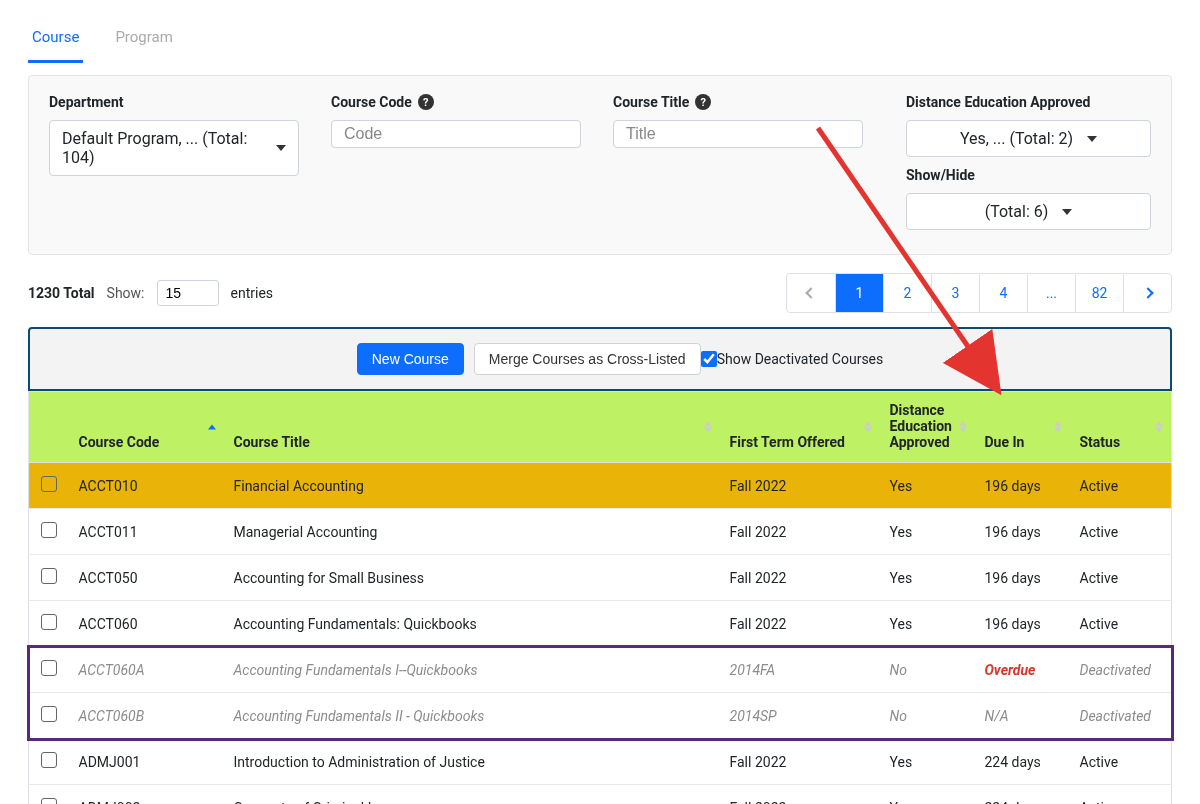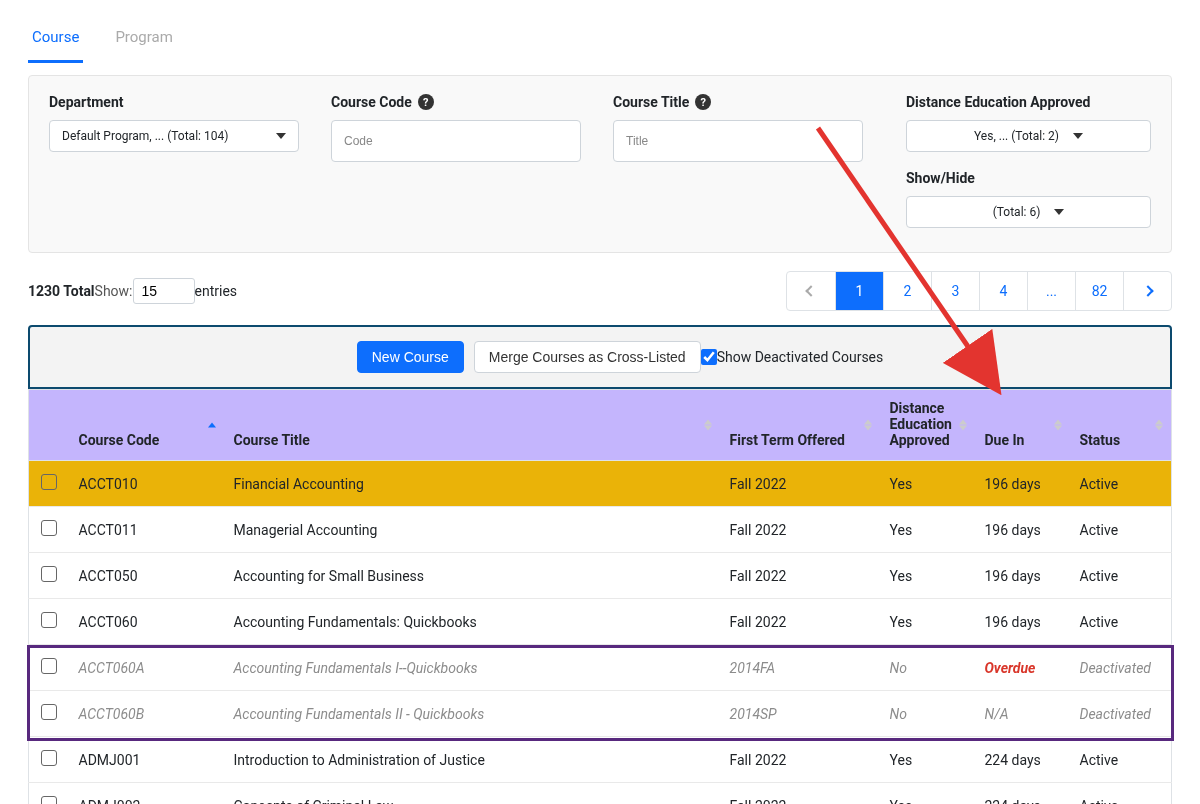--- a/index.html
+++ b/index.html
@@ -10,29 +10,29 @@
   .tab.active { color: #0d6efd; border-bottom: 3px solid #0d6efd; }
 
   .filter-panel { background: #f9f9f9; border: 1px solid #e4e4e4; border-radius: 4px; padding: 18px 20px 24px; margin-bottom: 18px; display: flex; gap: 32px; flex-wrap: wrap; }
   .filter-group { display: flex; flex-direction: column; flex: 0 0 auto; }
   .filter-group.dept { width: 250px; }
   .filter-group.code { width: 250px; }
   .filter-group.title { width: 250px; }
   .filter-group.right { width: 245px; margin-left: auto; }
   .filter-label { font-weight: 700; font-size: 14px; margin-bottom: 10px; display: flex; align-items: center; gap: 6px; }
   .help-circle { display:inline-flex; align-items:center; justify-content:center; width:16px; height:16px; border-radius:50%; background:#333; color:#fff; font-size:11px; font-weight:700; }
-  .dropdown-btn { background: #fff; border: 1px solid #ced4da; border-radius: 4px; padding: 8px 12px; display:flex; align-items:center; justify-content: space-between; cursor: pointer; font-size:12px; width:100%; }
+  .dropdown-btn { background: #fff; border: 1px solid #ced4da; border-radius: 4px; padding: 8px 12px; display:flex; align-items:center; justify-content: space-between; cursor: pointer; font-size:16px; width:100%; }
   .dropdown-btn.center { justify-content:center; gap:14px; }
   .caret-down { width:0; height:0; border-left:5px solid transparent; border-right:5px solid transparent; border-top:6px solid #333; }
-  .text-input { background:#fff; border:1px solid #ced4da; border-radius:4px; padding:13px 12px; font-size:12px; width:100%; }
+  .text-input { background:#fff; border:1px solid #ced4da; border-radius:4px; padding:4px 12px; font-size:16px; width:100%; }
   .text-input::placeholder { color:#888; }
-  .filter-subgroup { margin-top: 18px; }
+  .filter-subgroup { margin-top: 10px; }
 
   .midbar { display:flex; align-items:center; justify-content:space-between; margin: 8px 0 14px; }
-  .midbar-left { display:flex; align-items:center; }
+  .midbar-left { display:flex; align-items:center; gap:12px; }
   .total-text { font-weight:700; }
   .show-label { color:#555; }
   .entries-input { width:62px; border:1px solid #ced4da; border-radius:3px; padding:4px 8px; font-size:14px; }
 
   .pager { display:flex; border:1px solid #dee2e6; border-radius:4px; overflow:hidden; }
   .pager .pg { width:48px; height:38px; display:flex; align-items:center; justify-content:center; border-left:1px solid #dee2e6; color:#0d6efd; cursor:pointer; font-size:14px; }
   .pager .pg:first-child { border-left:none; }
   .pager .pg.active { background:#0d6efd; color:#fff; }
   .pager .pg.disabled { color:#aaa; cursor:default; }
   .chevron { width:8px; height:8px; border-left:2px solid currentColor; border-bottom:2px solid currentColor; }
@@ -40,21 +40,21 @@
   .chevron.right { transform: rotate(-135deg); }
 
   .toolbar { background:#f3f3f3; border:2px solid #0c4a6e; border-top-left-radius:4px; border-top-right-radius:4px; padding:14px 16px; display:flex; align-items:center; justify-content:center; }
   .toolbar-left { display:flex; gap:10px; align-items:center; padding-left:40px; }
   .btn-primary { background:#0d6efd; color:#fff; border:1px solid #0d6efd; border-radius:4px; padding:7px 14px; font-size:14px; cursor:pointer; }
   .btn-outline { background:#fff; color:#333; border:1px solid #ced4da; border-radius:4px; padding:7px 14px; font-size:14px; cursor:pointer; }
   .toolbar-right { display:flex; align-items:center; gap:0; font-size:14px; }
   .checkbox { width:16px; height:16px; accent-color:#0d6efd; }
 
   table.data { width:100%; border-collapse:collapse; border-left:1px solid #dee2e6; border-right:1px solid #dee2e6; border-bottom:1px solid #dee2e6; }
-  table.data thead th { background:#c4b5fd; border-bottom:1px solid #dee2e6; border-top:1px solid #dee2e6; text-align:left; padding:18px 10px 12px; font-weight:700; vertical-align:bottom; position:relative; }
+  table.data thead th { background:#bef264; border-bottom:1px solid #dee2e6; border-top:1px solid #dee2e6; text-align:left; padding:18px 10px 12px; font-weight:700; vertical-align:bottom; position:relative; }
   table.data thead th.two-line { padding-top:10px; }
   .sort-indicator { position:absolute; right:8px; top:50%; transform:translateY(-50%); display:flex; flex-direction:column; gap:1px; }
   .tri-up, .tri-down { width:0; height:0; border-left:4px solid transparent; border-right:4px solid transparent; }
   .tri-up { border-bottom:5px solid #ccc; }
   .tri-down { border-top:5px solid #ccc; }
   .tri-up.active { border-bottom-color:#0d6efd; }
   
   table.data tbody td { padding:13px 10px; border-bottom:1px solid #e9e9e9; }
   table.data tbody tr.striped td { background:#eab308; }
   table.data tbody tr.deactivated td { color:#8c8c8c; font-style:italic;margin-top:16px; }

